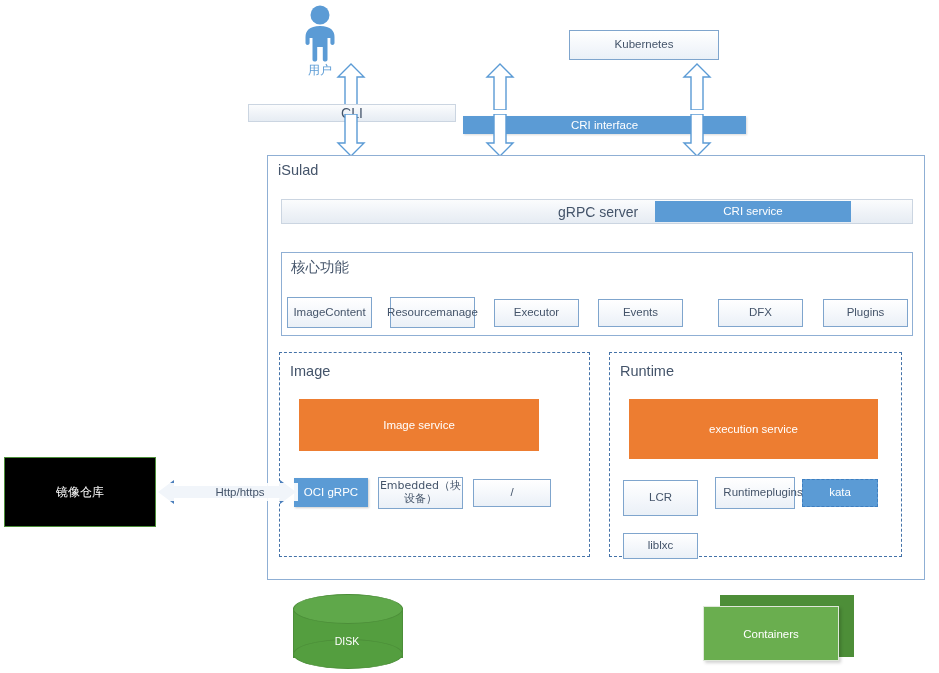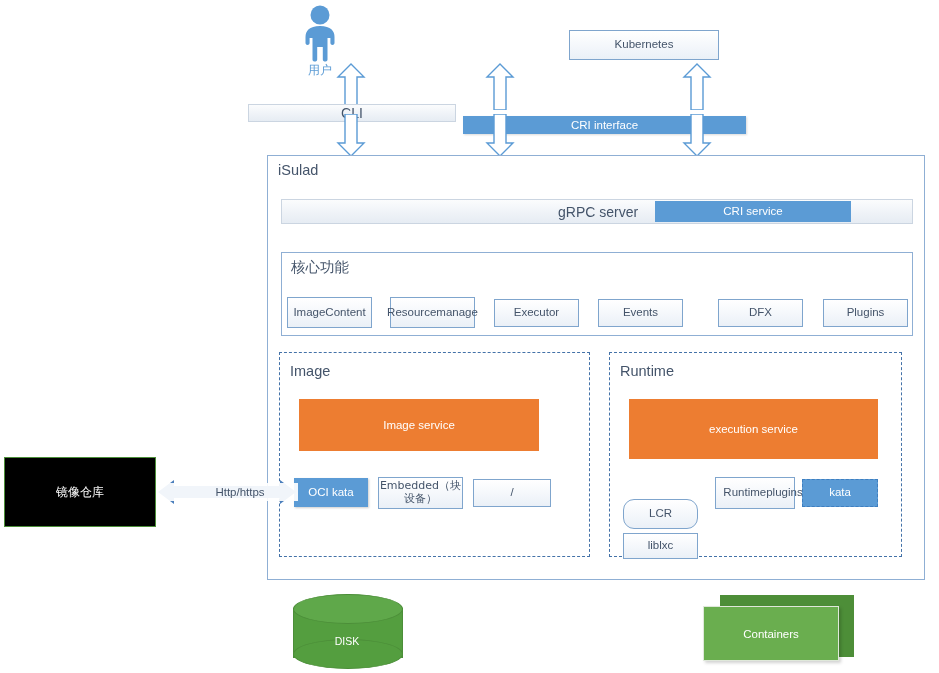--- a/index.html
+++ b/index.html
@@ -214,37 +214,37 @@
   </div>
 
   <div class="abs dashed" style="left:279px;top:352px;width:311px;height:205px;"></div>
   <div class="panel-title" style="left:290px;top:363px;">Image</div>
 
   <div class="abs orangebox" style="left:299px;top:399px;width:240px;height:52px;">
     <span>Image service</span>
   </div>
 
   <div class="abs bluebox" style="left:294px;top:478px;width:74px;height:29px;box-shadow:1px 1px 2px rgba(0,0,0,.2);">
-    <span>OCI kata</span>
+    <span>OCI gRPC</span>
   </div>
   <div class="abs lbox two-line cjk" style="left:378px;top:477px;width:85px;height:32px;font-size:11px;">
     <span><span>Embedded</span><span>（块设备）</span></span>
   </div>
   <div class="abs lbox" style="left:473px;top:479px;width:78px;height:28px;">
     <span>/</span>
   </div>
 
   <div class="abs dashed" style="left:609px;top:352px;width:293px;height:205px;"></div>
   <div class="panel-title" style="left:620px;top:363px;">Runtime</div>
 
   <div class="abs orangebox" style="left:629px;top:399px;width:249px;height:60px;">
     <span>execution service</span>
   </div>
 
-  <div class="abs lbox" style="left:623px;top:499px;width:75px;height:30px;border-radius:11px;">
+  <div class="abs lbox" style="left:623px;top:480px;width:75px;height:36px;">
     <span>LCR</span>
   </div>
   <div class="abs lbox" style="left:623px;top:504px;width:75px;height:26px;margin-top:29px;">
     <span>liblxc</span>
   </div>
   <div class="abs lbox two-line" style="left:715px;top:477px;width:80px;height:32px;padding-left:16px;">
     <span><span>Runtime</span><span>plugins</span></span>
   </div>
   <div class="abs bluebox" style="left:802px;top:479px;width:76px;height:28px;border:1px dashed #3F7FC0;">
     <span>kata</span>

